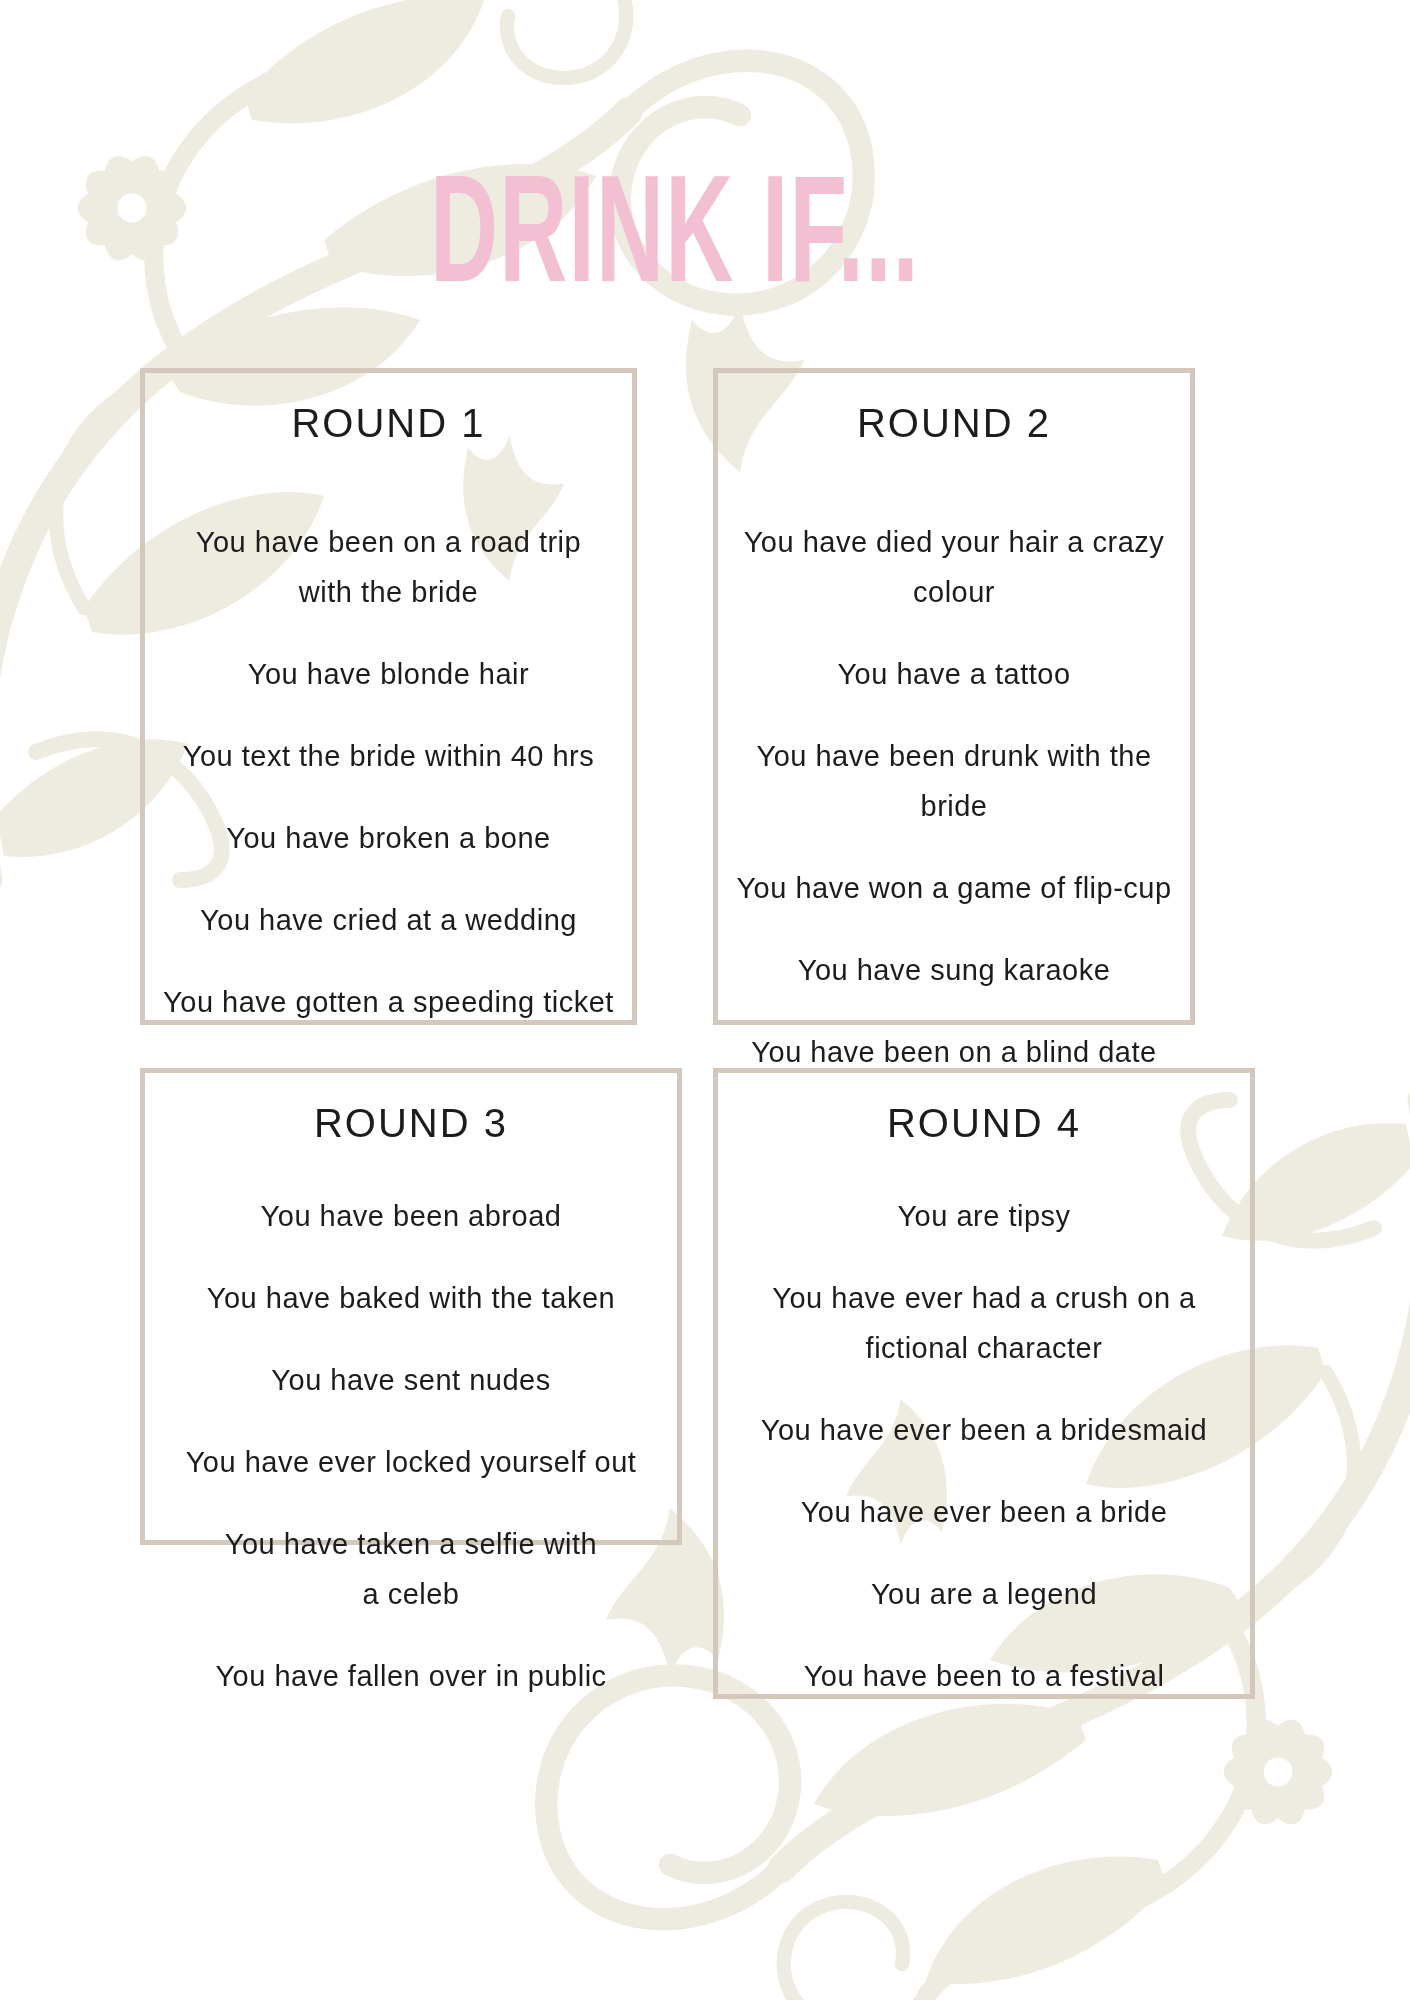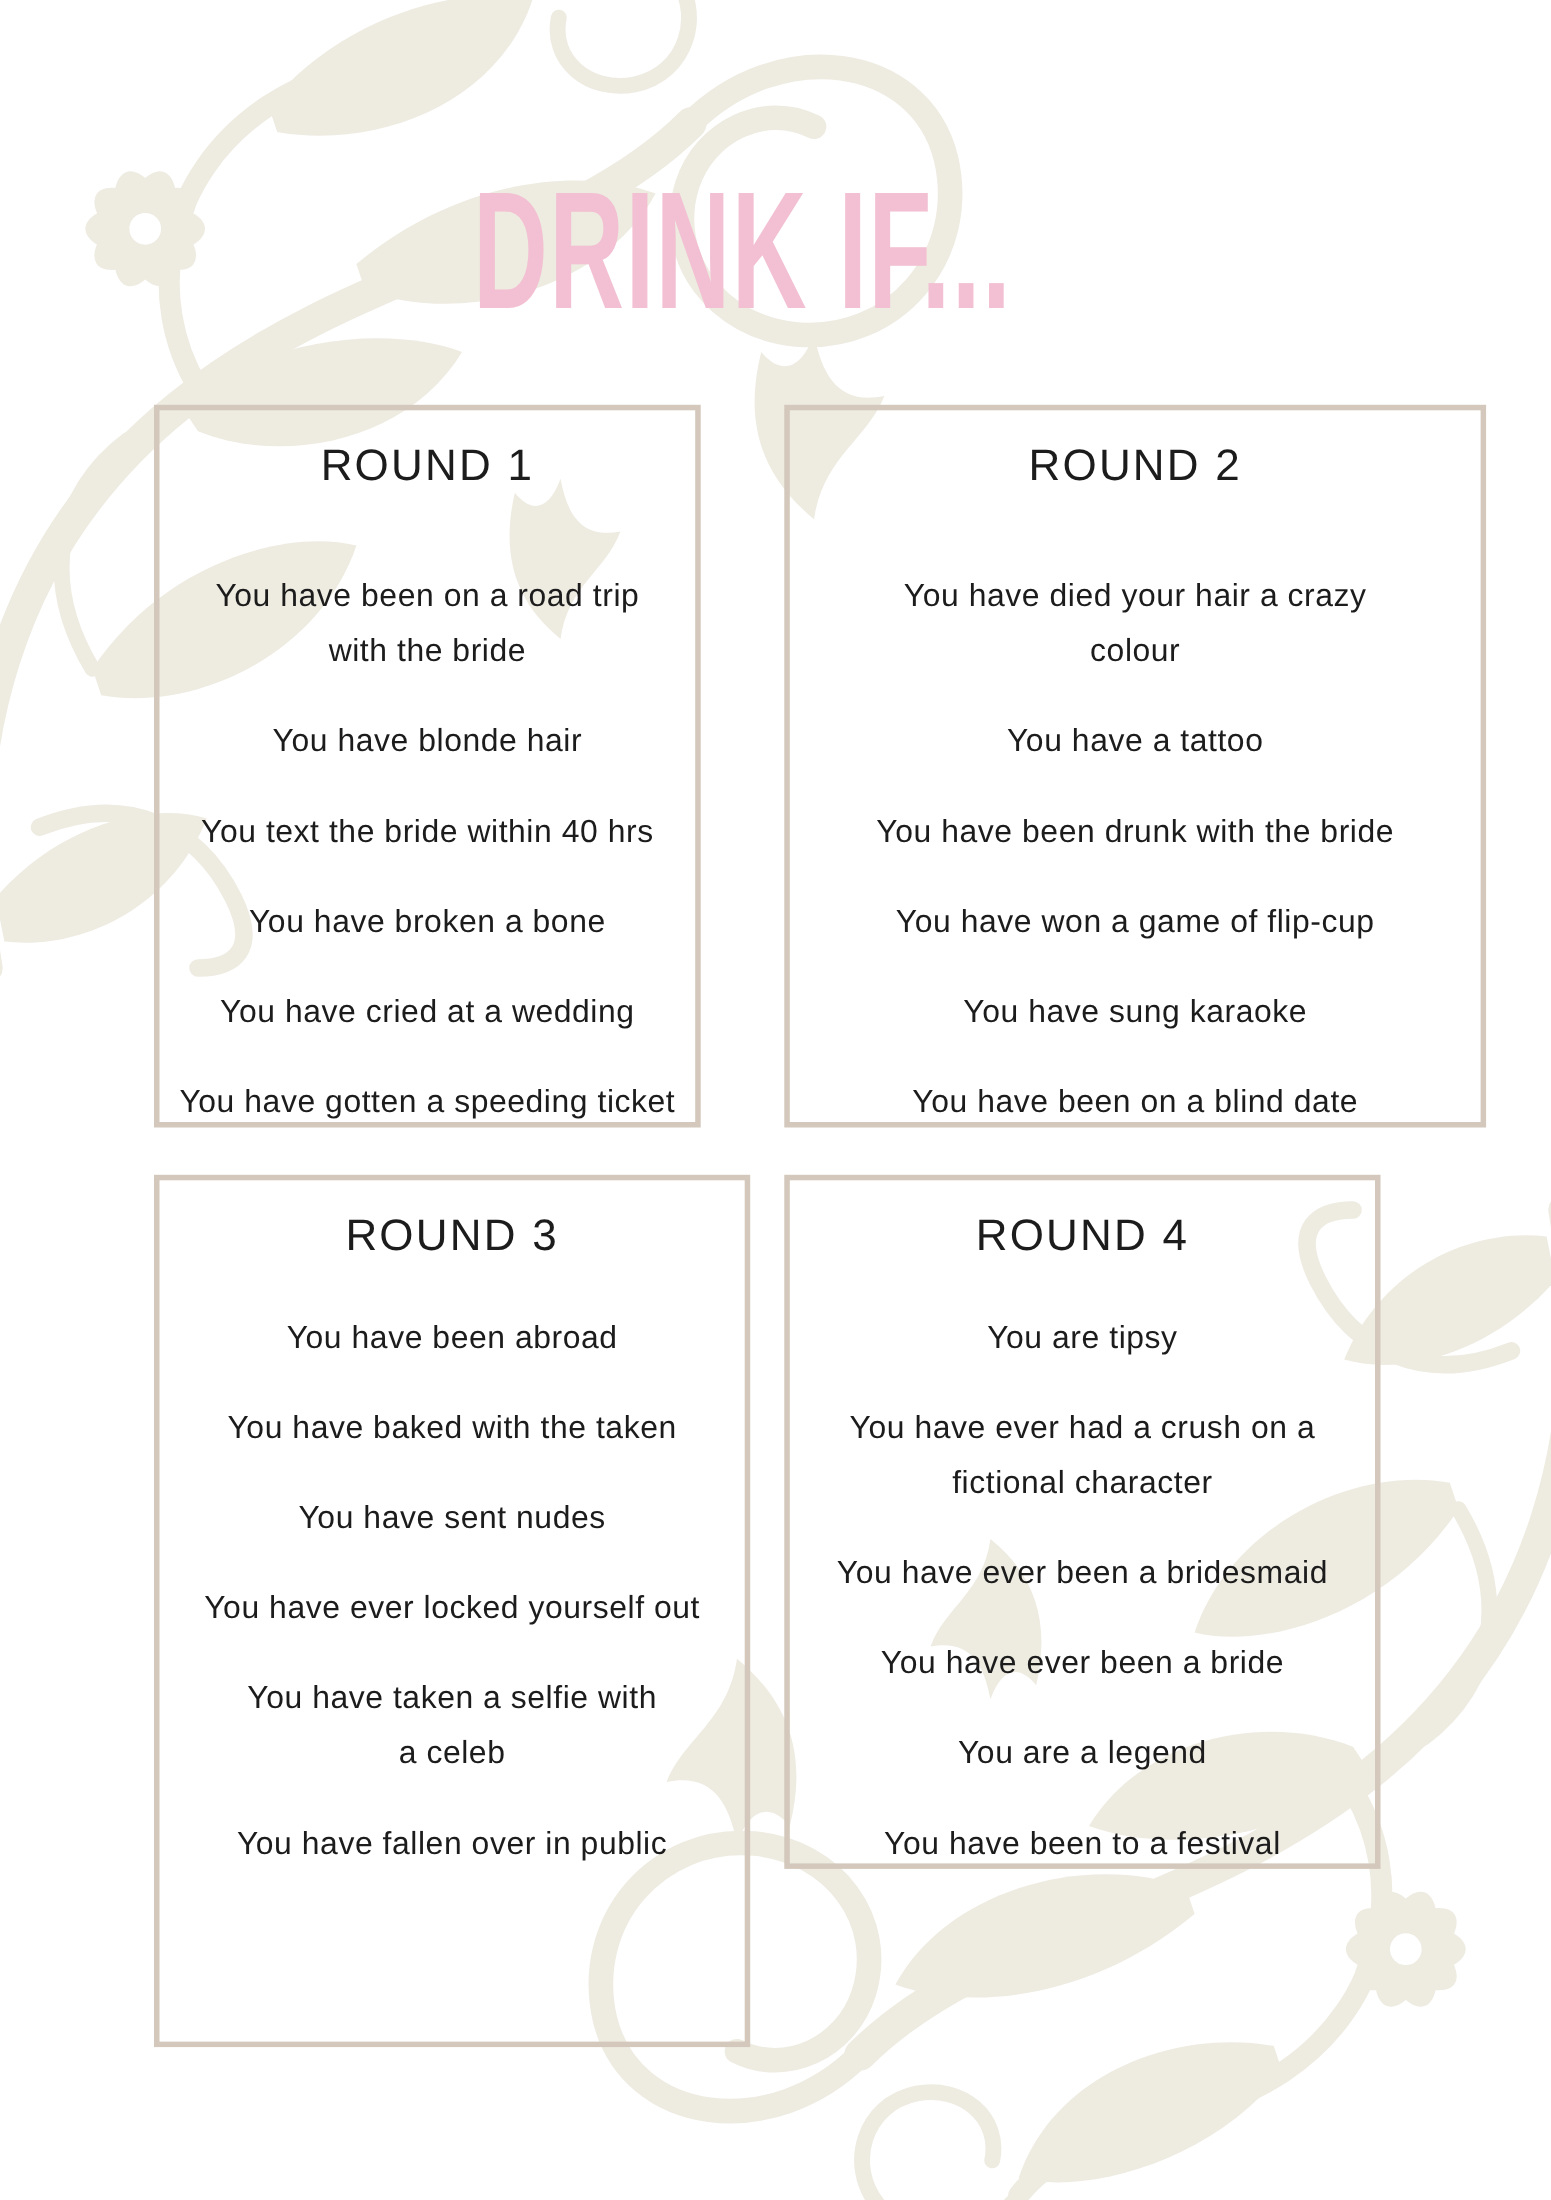--- a/index.html
+++ b/index.html
@@ -37,22 +37,22 @@
     white-space:nowrap;
   }
   .card{
     position:absolute;
     box-sizing:border-box;
     border:5px solid var(--box-border);
     text-align:center;
     padding:26px 8px 0 8px;
   }
   .card.r1c1{left:140px;top:368px;width:497px;height:657px;}
-  .card.r1c2{left:713px;top:368px;width:638px;height:657px;}
-  .card.r2c1{left:140px;top:1068px;width:542px;height:793px;}
+  .card.r1c2{left:713px;top:368px;width:482px;height:657px;}
+  .card.r2c1{left:140px;top:1068px;width:542px;height:477px;}
   .card.r2c2{left:713px;top:1068px;width:542px;height:631px;}
   .round-title{
     font-size:40px;
     line-height:48px;
     font-weight:400;
     letter-spacing:2px;
   }
   .items{
     display:flex;
     flex-direction:column;

